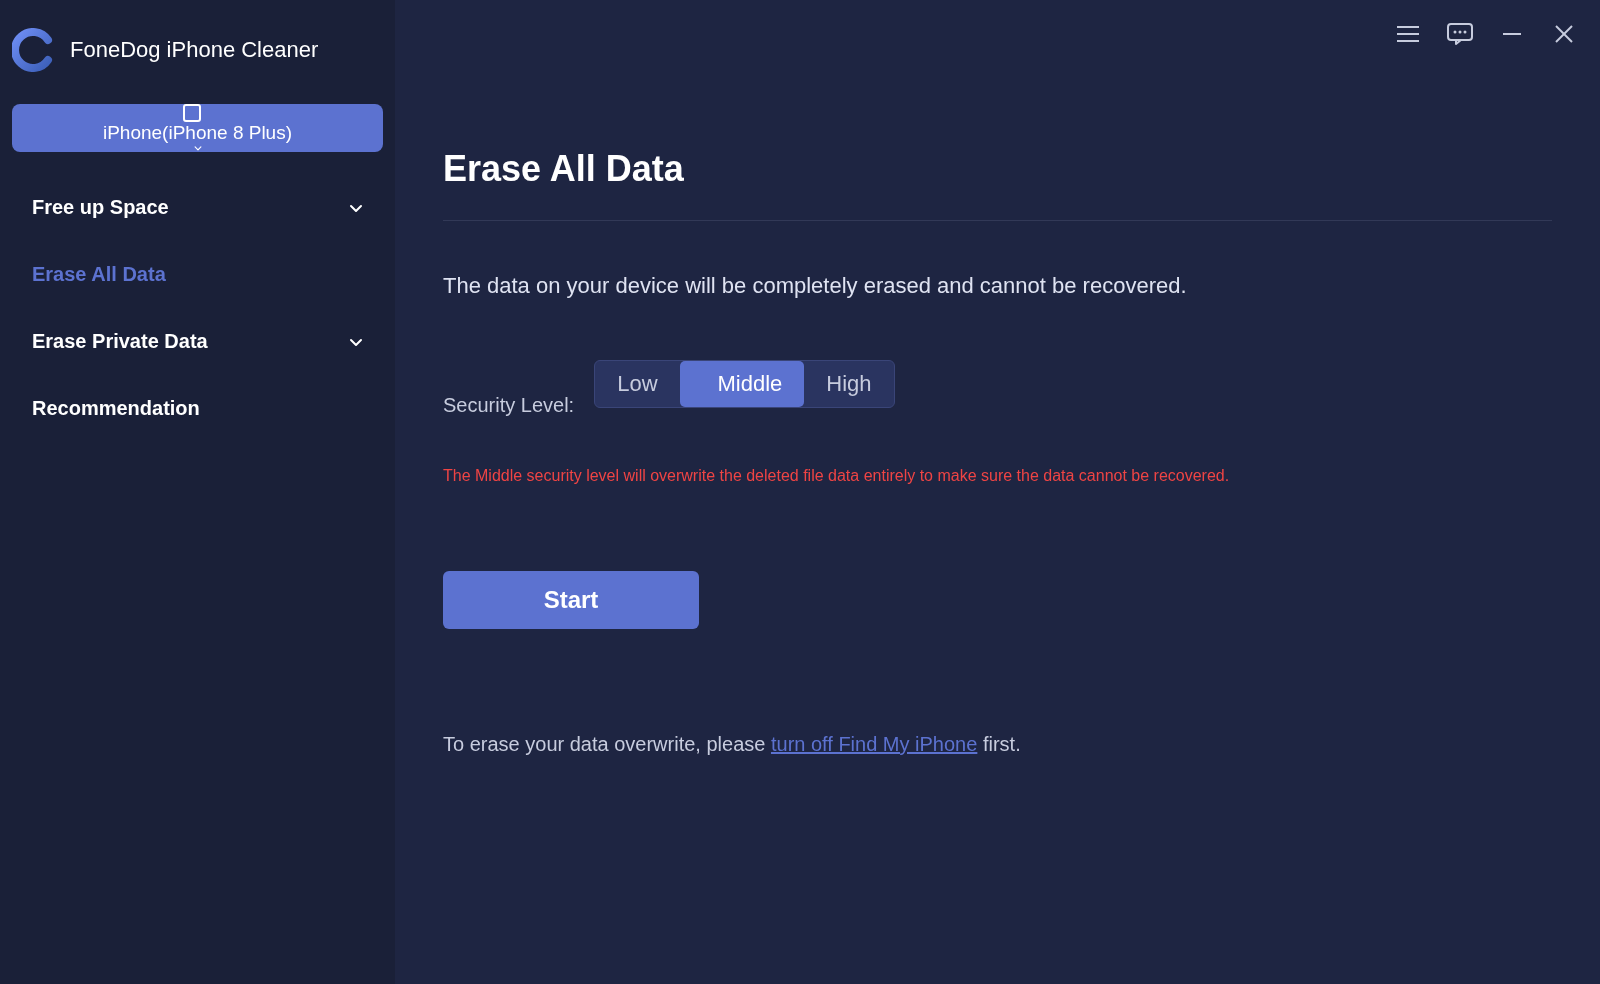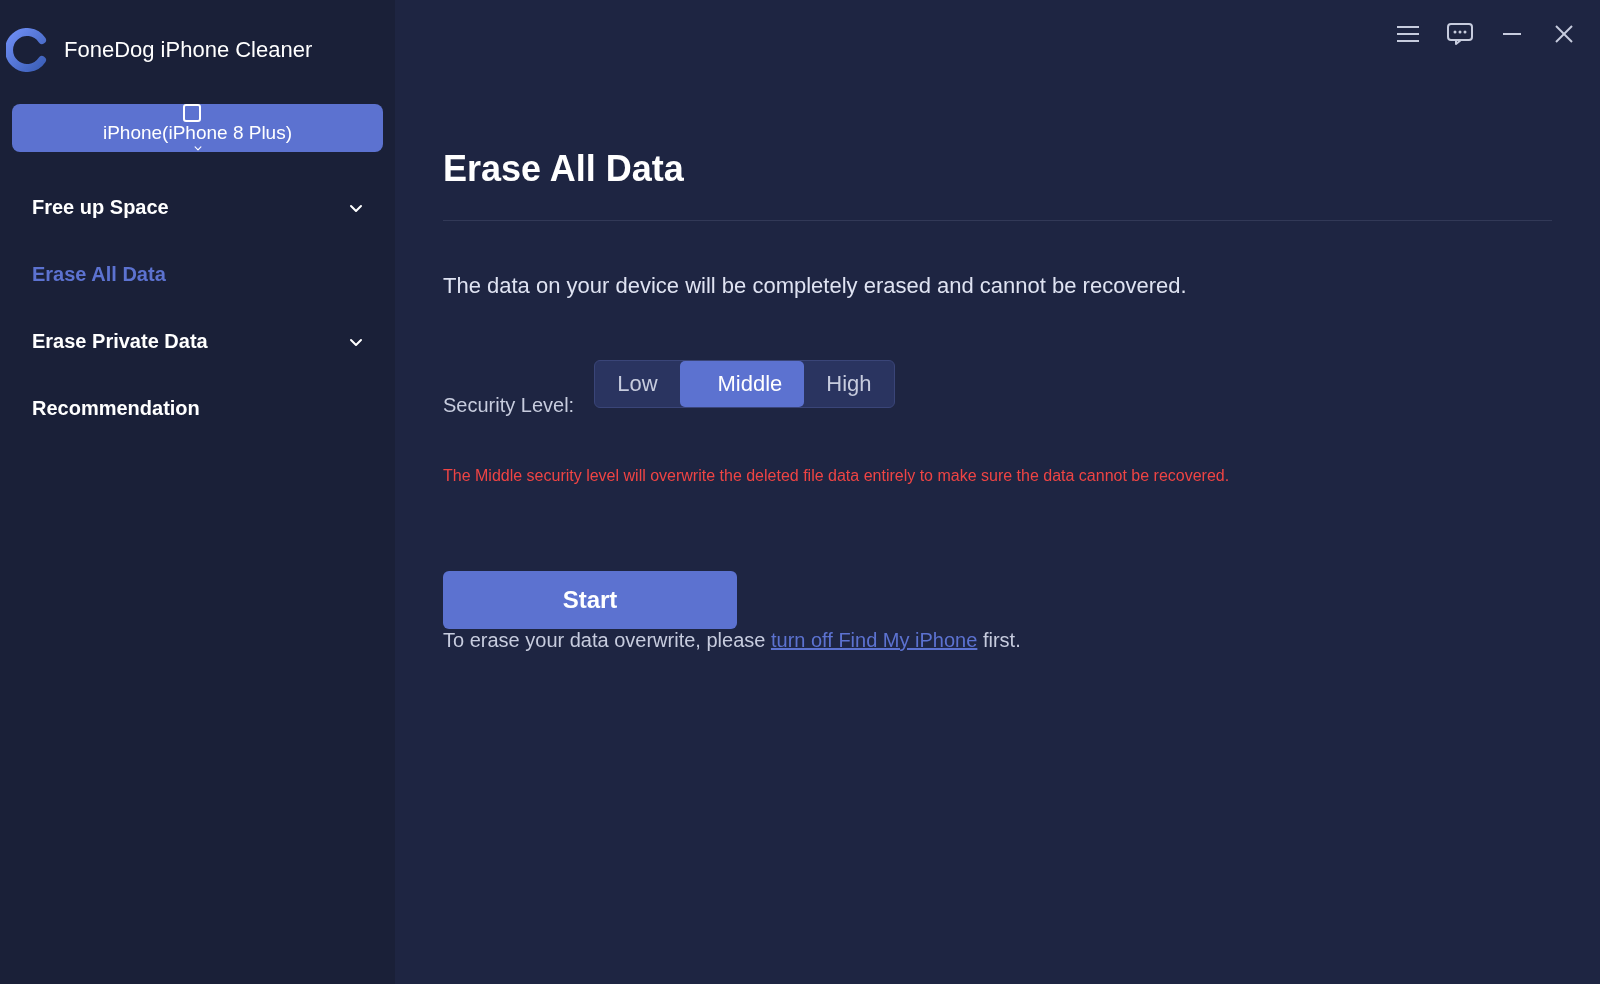--- a/index.html
+++ b/index.html
@@ -21,21 +21,21 @@
     .sidebar {
       width: 395px;
       background: #1a2038;
       padding-top: 28px;
       position: relative;
     }
 
     .logo-block {
       display: flex;
       align-items: center;
-      padding-left: 6px;
+      padding-left: 12px;
       margin-bottom: 32px;
     }
 
     .logo-c {
       width: 44px;
       height: 44px;
       position: relative;
       margin-right: 14px;
     }
 
@@ -189,29 +189,30 @@
       padding-left: 38px;
     }
 
     .level-desc {
       color: #ef4444;
       font-size: 16px;
       margin-bottom: 86px;
     }
 
     .start-btn {
-      width: 294px;
+      width: 256px;
       height: 58px;
       background: #5c72d0;
       color: #fff;
       font-size: 24px;
       font-weight: 700;
       border: none;
       border-radius: 6px;
       cursor: pointer;
+      margin-bottom: 104px;
     }
 
     .footer-note {
       color: #c7ccde;
       font-size: 20px;
     }
 
     .footer-note a {
       color: #5c72d0;
       text-decoration: underline;

